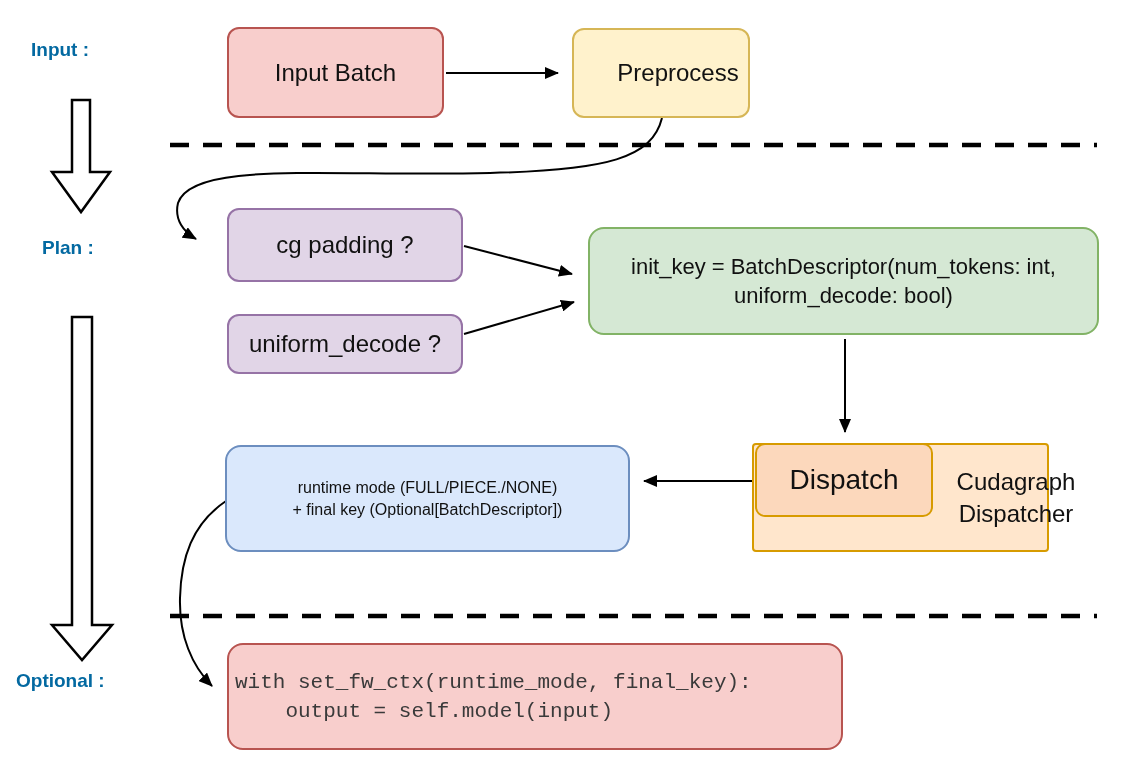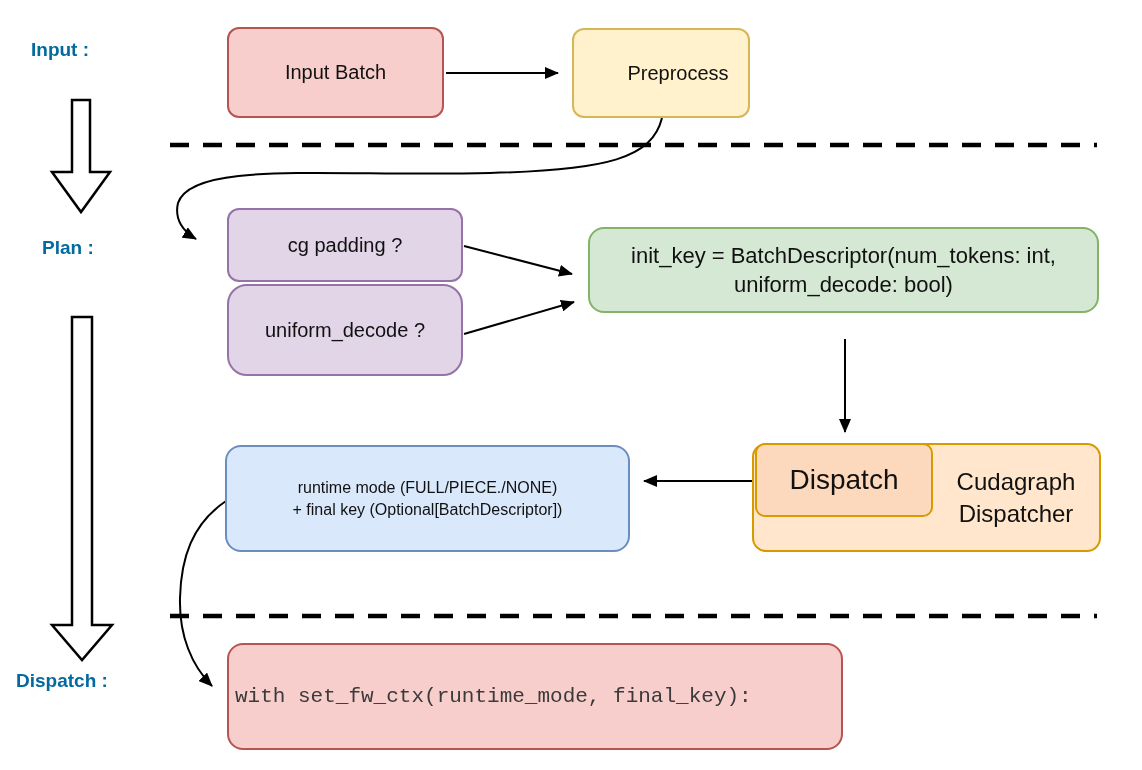--- a/index.html
+++ b/index.html
@@ -15,21 +15,21 @@
     display:flex; flex-direction:column; align-items:center; justify-content:center;
     text-align:center; line-height:1.32;
   }
   .red    { background:var(--red-fill);    border-color:var(--red-stroke); }
   .yellow { background:var(--yellow-fill); border-color:var(--yellow-stroke); }
   .purple { background:var(--purple-fill); border-color:var(--purple-stroke); }
   .green  { background:var(--green-fill);  border-color:var(--green-stroke); }
   .blue   { background:var(--blue-fill);   border-color:var(--blue-stroke); }
   .orange { background:var(--orange-fill); border-color:var(--orange-stroke); }
   .orange-inner { background:var(--orange-inner-fill); border-color:var(--orange-stroke); }
-  .fs24 { font-size:20px;text-align:right; }
+  .fs24 { font-size:24px;text-align:right; }
   .fs22 { font-size:22px; }
   .fs20 { font-size:28px; }
   .code-box {
     font-family:"Liberation Mono", monospace; font-size:21px; line-height:29px;
     color:#3a3a3a; align-items:flex-start; text-align:left; padding-left:6px;
   }
   .code-box .code-line { white-space:pre; }
   .dispatcher-label {
     position:absolute; left:181px; top:0; width:162px; height:105px;
     display:flex; flex-direction:column; align-items:center; justify-content:center;
@@ -37,21 +37,21 @@
   }
   svg.overlay { position:absolute; left:0; top:0; width:1142px; height:770px; pointer-events:none; }
 </style>
 </head>
 <body>
 
 <div class="canvas">
 
   <div class="stage-label" style="left:31px; top:39px;">Input :</div>
   <div class="stage-label" style="left:42px; top:237px;">Plan :</div>
-  <div class="stage-label" style="left:16px; top:670px;">Dispatch :</div>
+  <div class="stage-label" style="left:16px; top:670px;">Optional :</div>
 
   <svg class="overlay" viewBox="0 0 1142 770">
     <defs>
       <marker id="arrow" markerWidth="15" markerHeight="12" refX="13" refY="6" orient="auto" markerUnits="userSpaceOnUse">
         <path d="M0,0 L14,6 L0,12 Z" fill="#000"></path>
       </marker>
     </defs>
 
     <path d="M170,145 H1097" stroke="#000" stroke-width="4.5" stroke-dasharray="19 14" fill="none"></path>
     <path d="M170,616 H1097" stroke="#000" stroke-width="4.5" stroke-dasharray="19 14" fill="none"></path>
@@ -73,41 +73,42 @@
   </div>
 
   <div class="node yellow fs24" style="left:572px; top:28px; width:178px; height:90px; border-radius:12px;padding-left:34px;">
     <span>Preprocess</span>
   </div>
 
   <div class="node purple fs24" style="left:227px; top:208px; width:236px; height:74px; border-radius:12px;">
     <span>cg padding ?</span>
   </div>
 
-  <div class="node purple fs24" style="left:227px; top:284px; width:236px; height:92px; border-radius:20px;">
+  <div class="node purple fs24" style="left:227px; top:314px; width:236px; height:60px; border-radius:12px;">
     <span>uniform_decode ?</span>
   </div>
 
-  <div class="node green fs22" style="left:588px; top:227px; width:511px; height:86px; border-radius:16px;">
+  <div class="node green fs22" style="left:588px; top:227px; width:511px; height:108px; border-radius:16px;">
     <span>init_key = BatchDescriptor(num_tokens: int,</span>
     <span>uniform_decode: bool)</span>
   </div>
 
-  <div class="node orange" style="left:752px; top:443px; width:349px; height:109px; border-radius:14px;text-decoration:underline;">
+  <div class="node orange" style="left:752px; top:443px; width:297px; height:109px; border-radius:4px;text-decoration:underline;">
     <div class="dispatcher-label">
       <span>Cudagraph</span>
       <span>Dispatcher</span>
     </div>
   </div>
   <div class="node orange-inner fs20" style="left:755px; top:443px; width:178px; height:74px; border-radius:10px;">
     <span>Dispatch</span>
   </div>
 
   <div class="node blue" style="left:225px; top:445px; width:405px; height:107px; border-radius:16px; font-size:16px;">
     <span>runtime mode (FULL/PIECE./NONE)</span>
     <span>+ final key (Optional[BatchDescriptor])</span>
   </div>
 
   <div class="node red code-box" style="left:227px; top:643px; width:616px; height:107px; border-radius:16px;">
     <span class="code-line">with set_fw_ctx(runtime_mode, final_key):</span>
+    <span class="code-line">    output = self.model(input)</span>
   </div>
 
 </div>
 
 </body></html>

